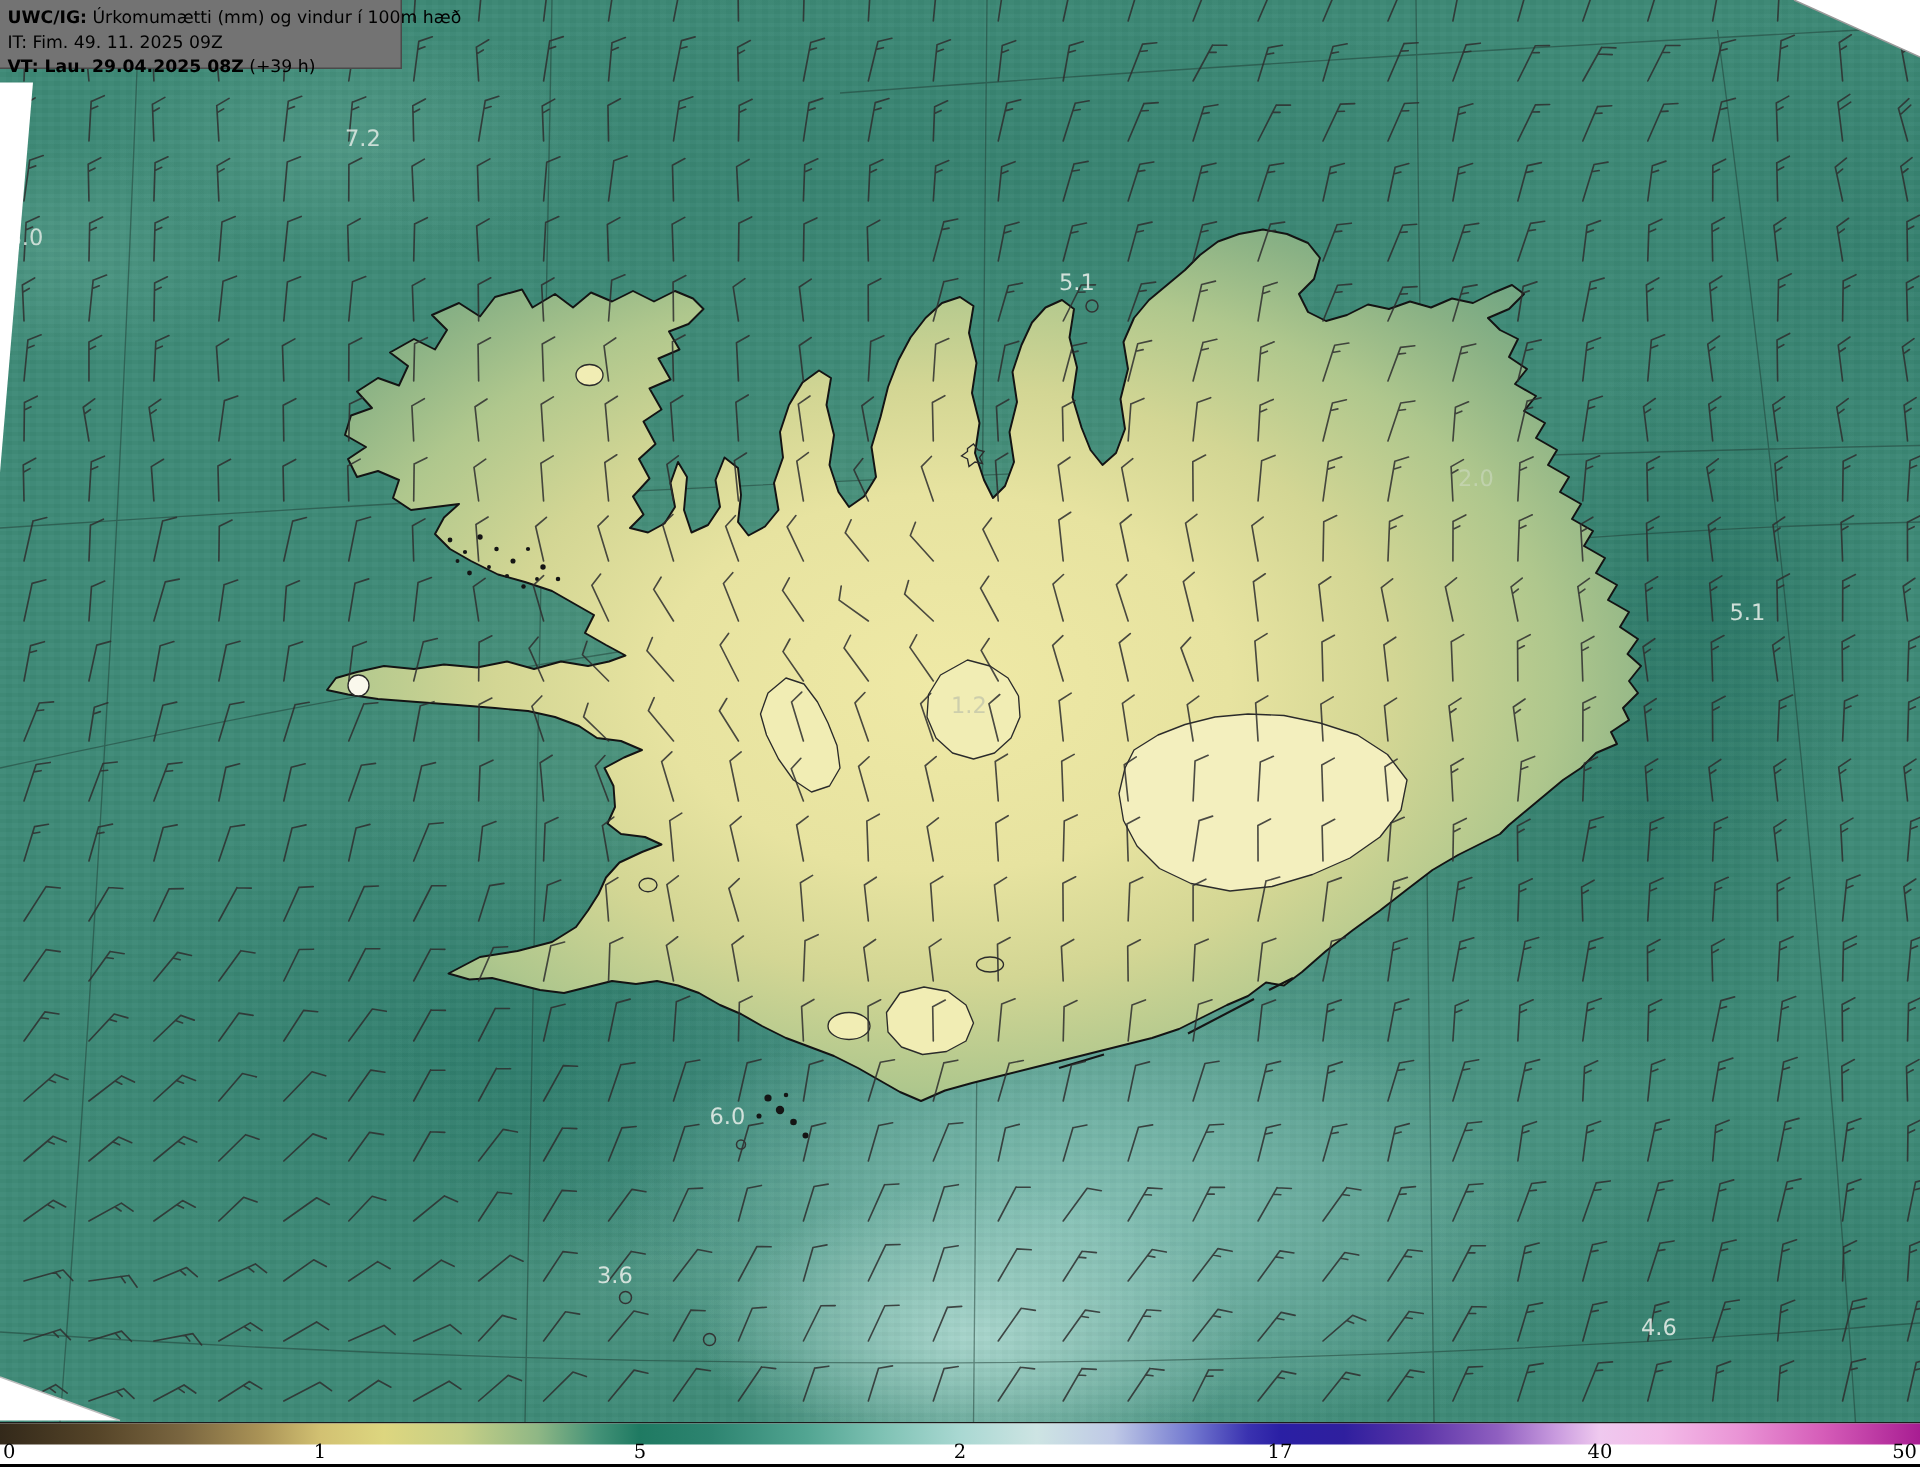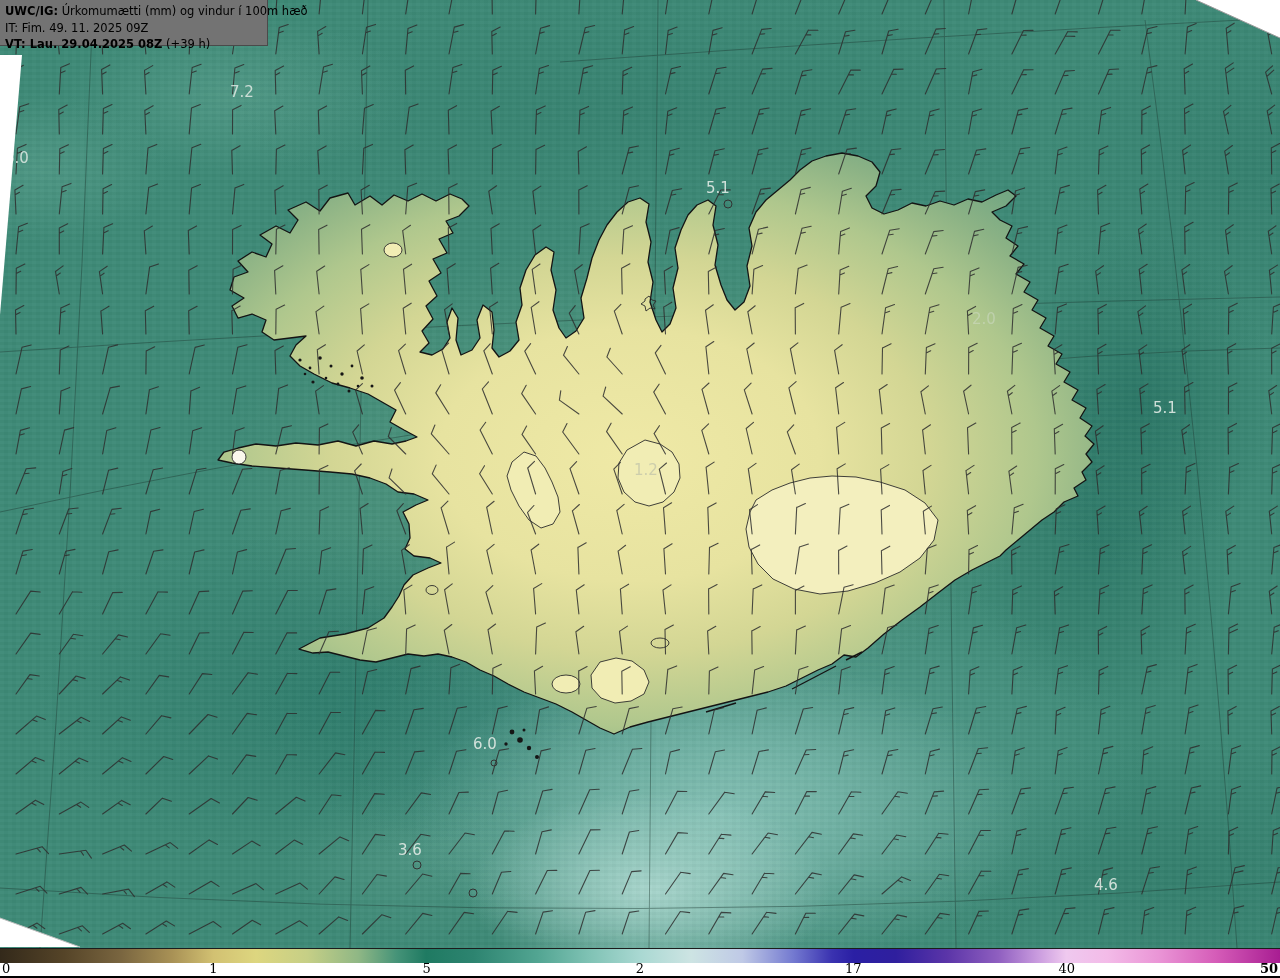--- a/index.html
+++ b/index.html
@@ -223,18 +223,18 @@
 
   <div id="colorbar">
     <div id="cbgrad"></div>
     <div id="cbticks">
         <span style="left: 2px;">0</span>
         <span style="left: 16.6667%; transform: translateX(-50%);">1</span>
         <span style="left: 33.3333%; transform: translateX(-50%);">5</span>
         <span style="left: 50%; transform: translateX(-50%);">2</span>
         <span style="left: 66.6667%; transform: translateX(-50%);">17</span>
         <span style="left: 83.3333%; transform: translateX(-50%);">40</span>
-        <span style="right: 2px; font-weight: bold;">50</span>
+        <span style="right: 2px;">50</span>
       </div>
     <div id="cbline"></div>
   </div>
 
 </div>
 
 </body></html>

